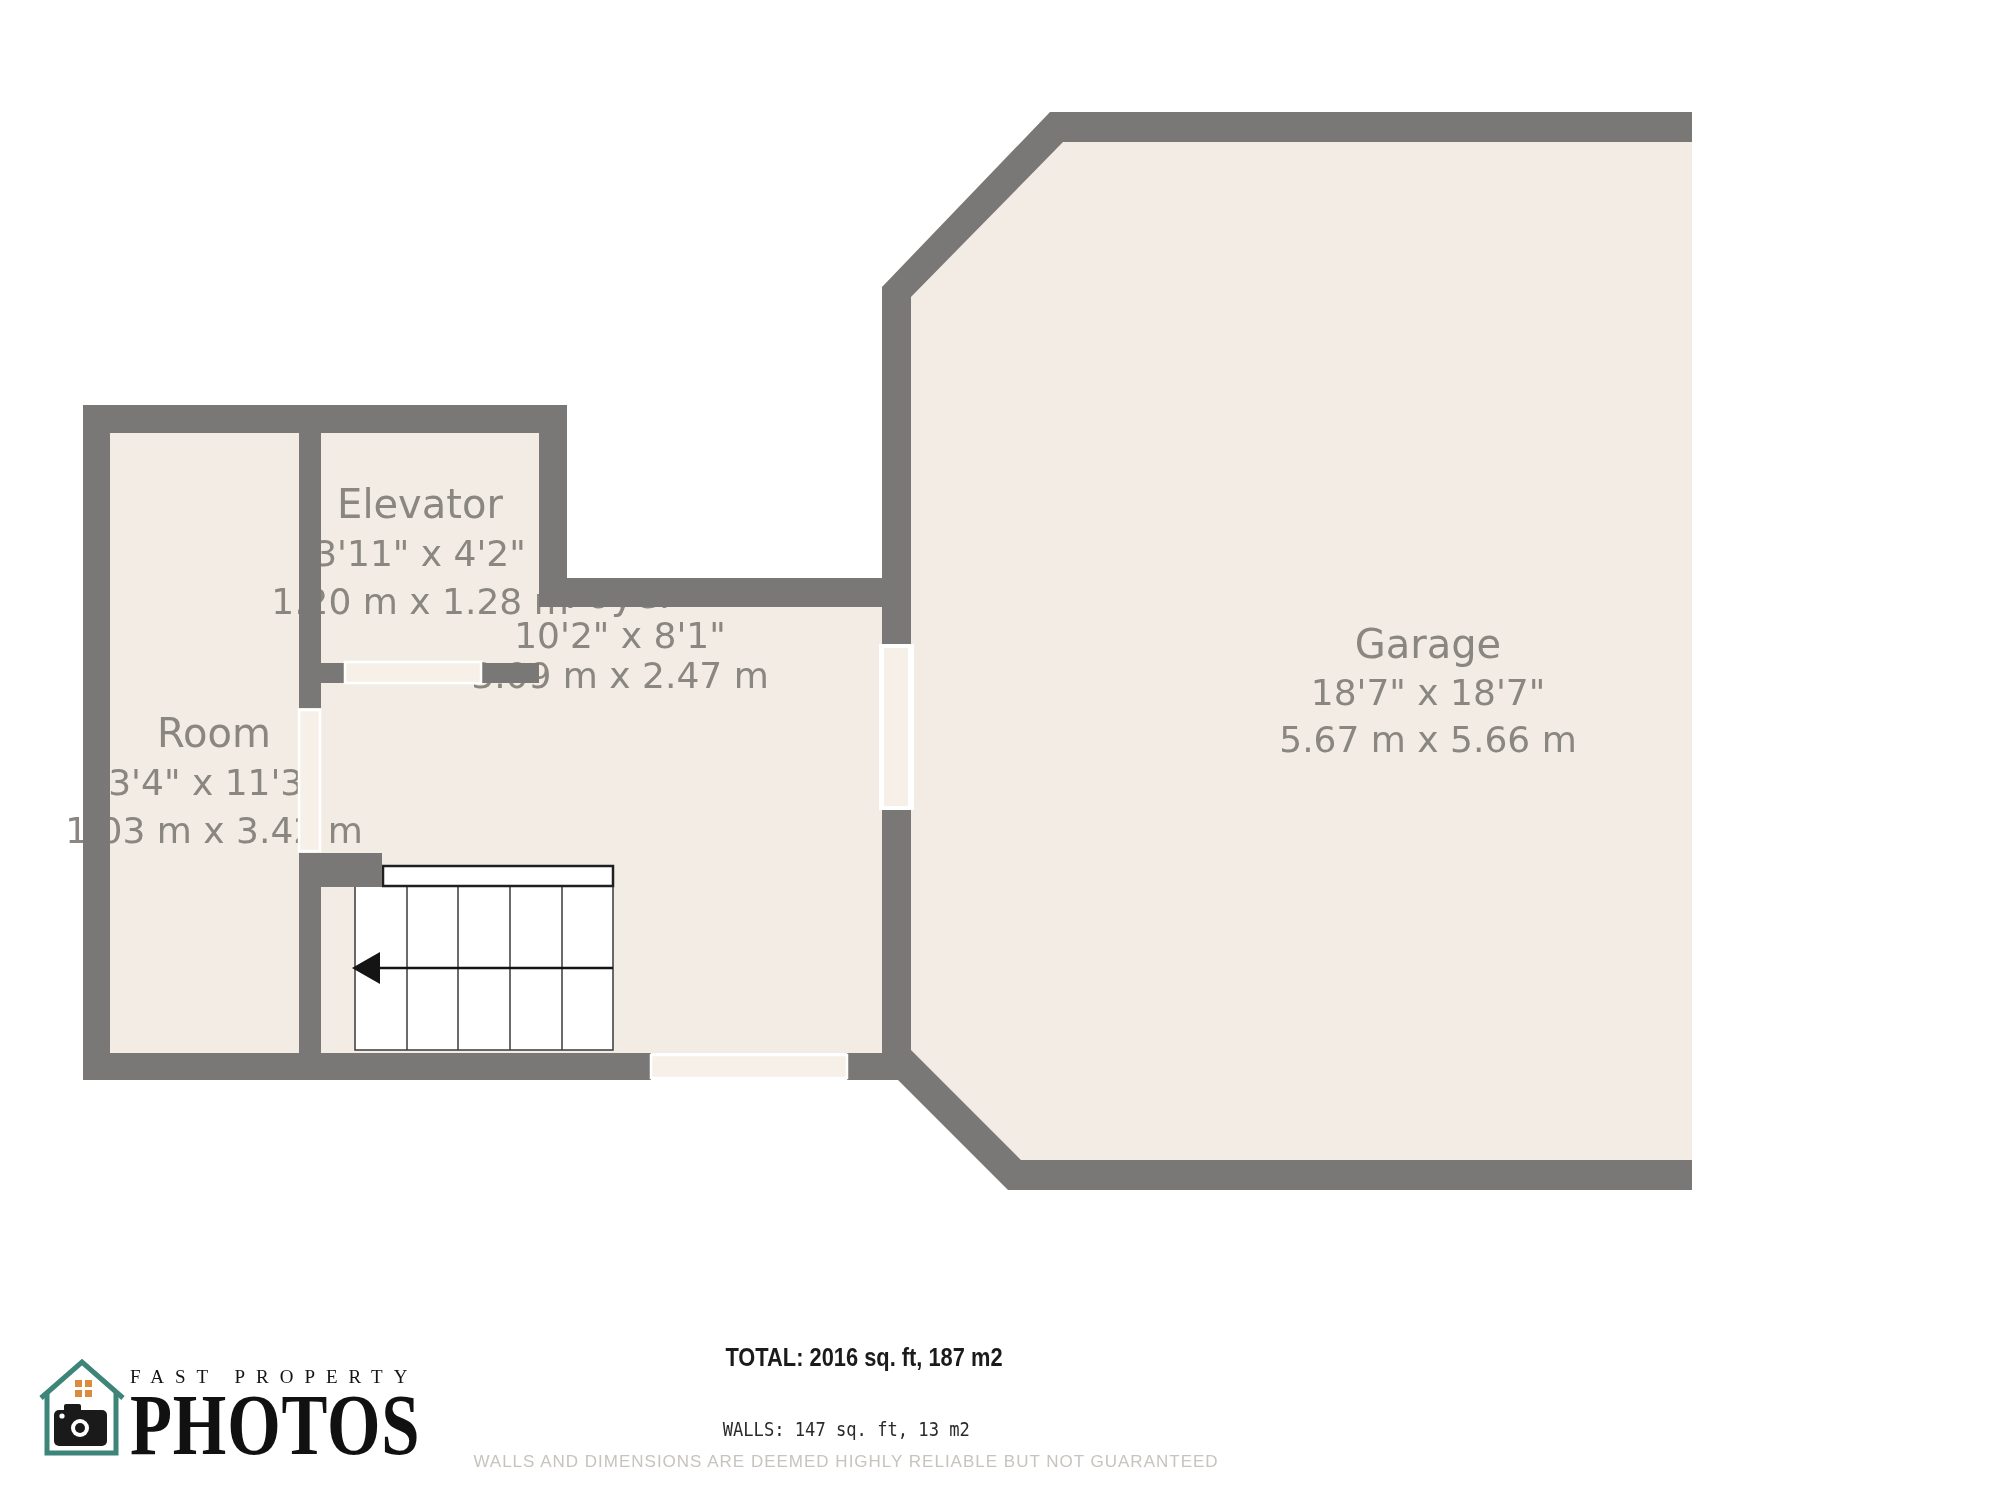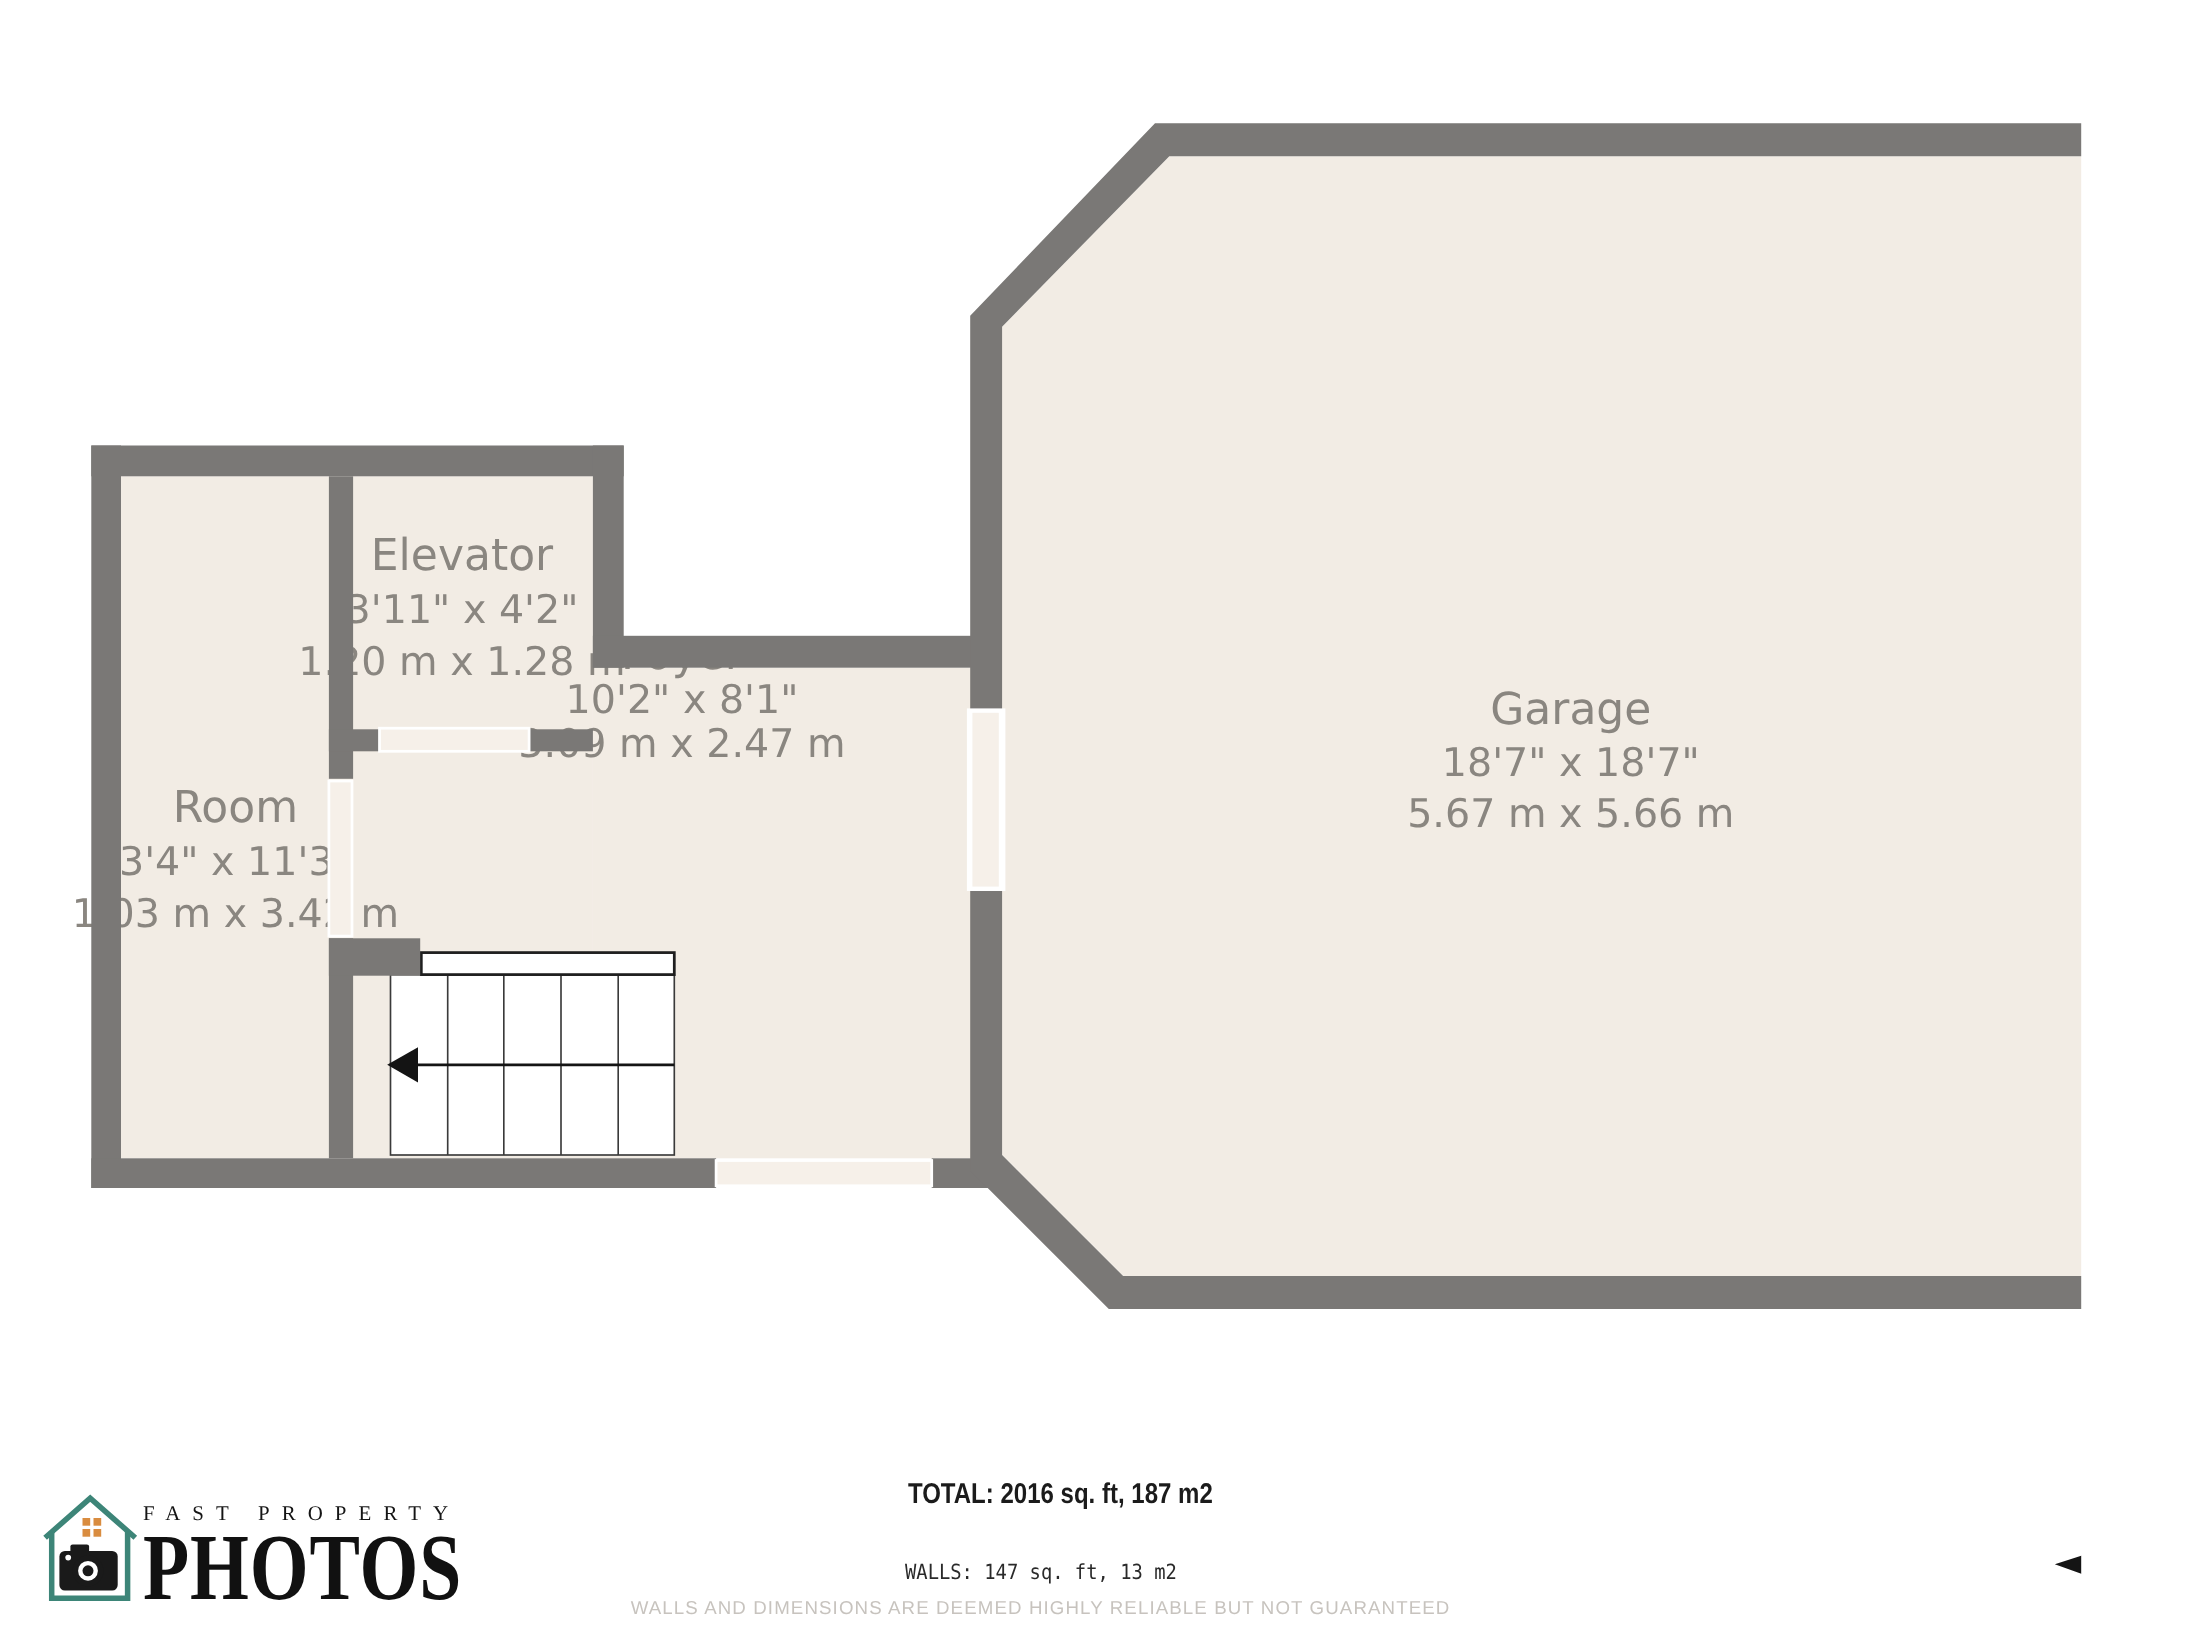--- a/index.html
+++ b/index.html
@@ -1,16 +1,16 @@
 <!DOCTYPE html>
 <html><head>
 <meta charset="utf-8">
 <style>
   html,body{margin:0;padding:0;background:#fff;}
-  .stage{position:relative;width:1892px;height:1500px;background:#ffffff;overflow:hidden;
+  .stage{position:relative;width:1692px;height:1500px;background:#ffffff;overflow:hidden;
          font-family:"DejaVu Sans",sans-serif;}
   .plan-svg{position:absolute;left:0;top:0;}
 
   
   .room-name{font-family:"DejaVu Sans",sans-serif;font-size:40px;fill:#8a8680;}
   .room-dim{font-family:"DejaVu Sans",sans-serif;font-size:36px;fill:#8a8680;}
 
   
   .srow{position:absolute;left:0;width:100%;text-align:center;white-space:nowrap;}
   .cond{display:inline-block;transform:scaleX(0.82);transform-origin:50% 50%;}

